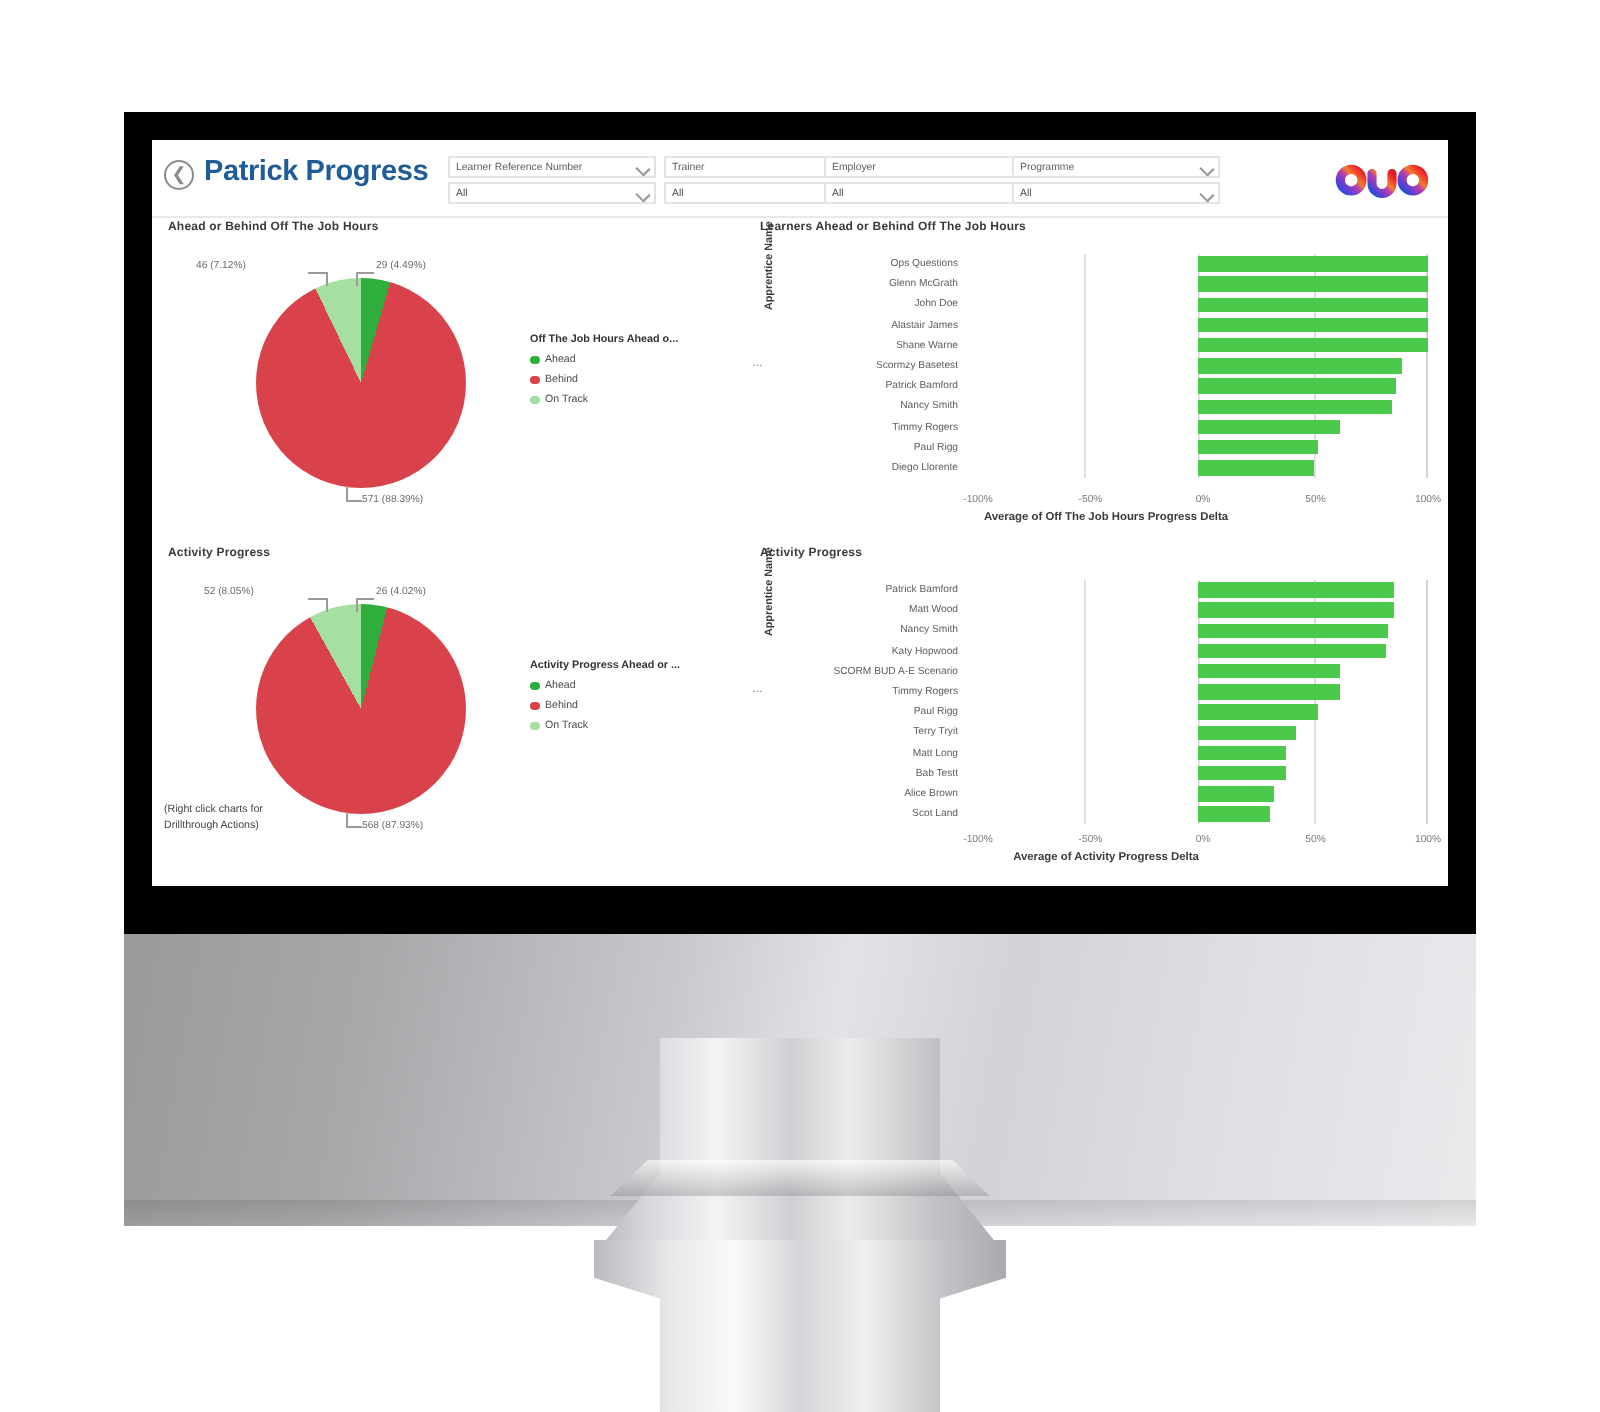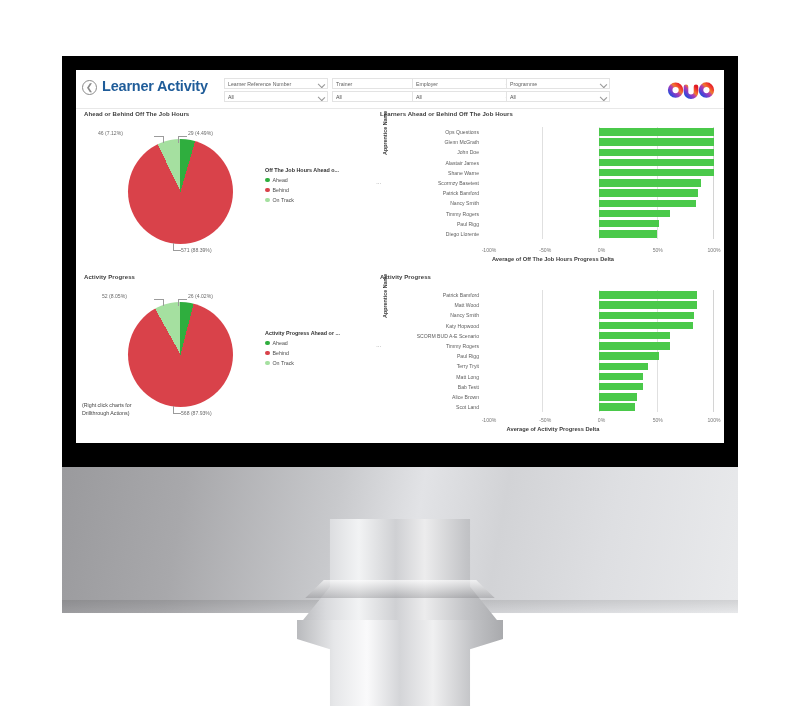--- a/index.html
+++ b/index.html
@@ -202,21 +202,21 @@
 <div id="monitor-body"></div>
 <div id="monitor-body-shadow"></div>
 <div id="monitor-neck"></div>
 <div id="monitor-neck-band"></div>
 <div id="monitor-base"></div>
 
 <div id="screen">
 
   <div id="report-header">
     <div id="back-icon">❮</div>
-    <div id="page-title">Learner Activity</div>
+    <div id="page-title">Patrick Progress</div>
 
     <div class="filter-slicer" id="f0">
       <div class="fl-label">Learner Reference Number<span class="chev"></span></div>
       <div class="fl-value">All<span class="chev"></span></div>
     </div>
     <div class="filter-slicer" id="f1">
       <div class="fl-label">Trainer<span class="chev"></span></div>
       <div class="fl-value">All<span class="chev"></span></div>
     </div>
     <div class="filter-slicer" id="f2">

